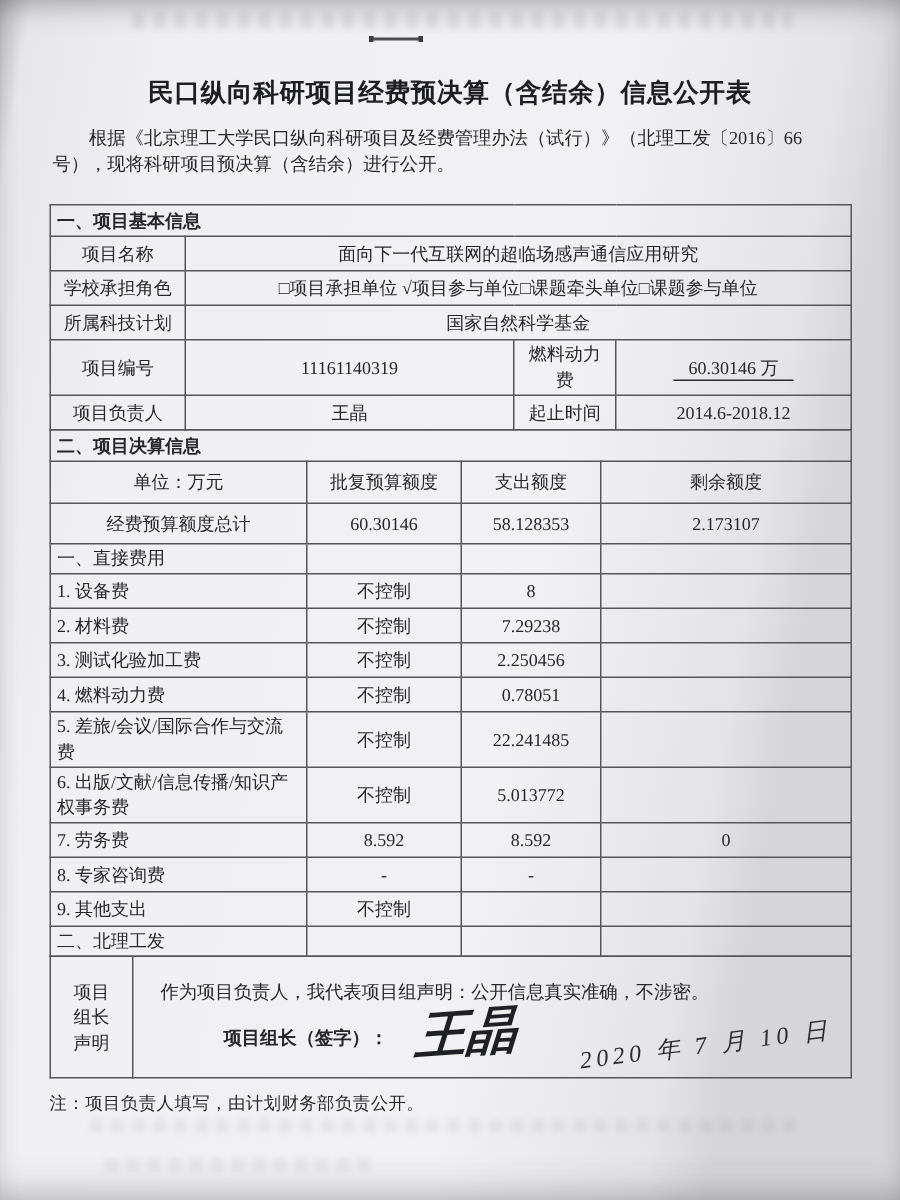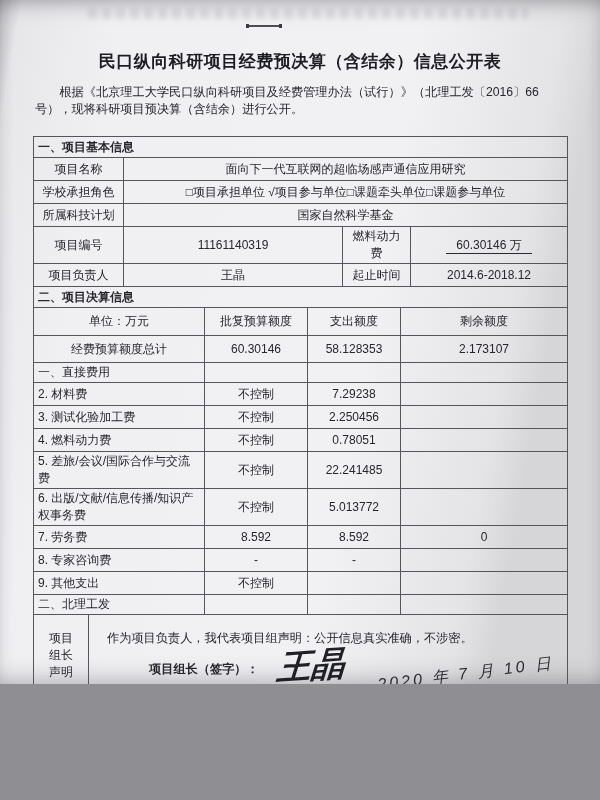--- a/index.html
+++ b/index.html
@@ -1,21 +1,21 @@
 <!DOCTYPE html>
 <html><head>
 <meta charset="utf-8">
 <style>
   html,body { margin:0; padding:0; background:#8e8e93; }
   .photo {
-    position:relative; width:600px; height:684px; overflow:hidden;
+    position:relative; width:600px; height:800px; overflow:hidden;
     background:
       linear-gradient(100deg, #b9b9bd 0px, #c9c9cc 6px, #e7e7ea 22px, #f0f0f3 120px, #f1f1f4 420px, #e4e4e6 560px, #d6d6d8 600px);
     box-shadow: inset 0 14px 22px -14px rgba(60,60,65,.55), inset 0 -16px 26px -16px rgba(60,60,65,.45);
-    font-family:Liberation Sans, sans-serif;
+    font-family:Liberation Serif, serif;
     color:#26262c;
   }
   .ghost { position:absolute; opacity:.12; filter:blur(2px); background:repeating-linear-gradient(90deg,#5a5a66 0 9px,transparent 9px 14px); }
   .ghost-top { left:88px; top:8px; width:440px; height:11px; }
   .ghost-b1 { left:60px; top:746px; width:470px; height:9px; opacity:.08; }
   .ghost-b2 { left:70px; top:772px; width:180px; height:9px; opacity:.08; }
   .top-mark { position:absolute; left:247px; top:25px; width:34px; height:2px; background:#4c4c52; }
   .top-mark:before,.top-mark:after { content:""; position:absolute; top:-1px; width:3px; height:4px; background:#3a3a40; }
   .top-mark:before { left:-1px; } .top-mark:after { right:-1px; }
 
@@ -114,20 +114,26 @@
       <tr>
         <td class="c h24">经费预算额度总计</td>
         <td class="c">60.30146</td>
         <td class="c">58.128353</td>
         <td class="c">2.173107</td>
       </tr>
       <tr>
         <td class="l h16">一、直接费用</td>
         <td class="c"></td>
         <td class="c"></td>
+        <td class="c"></td>
+      </tr>
+      <tr>
+        <td class="l h20">1. 设备费</td>
+        <td class="c">不控制</td>
+        <td class="c">8</td>
         <td class="c"></td>
       </tr>
       <tr>
         <td class="l h20">2. 材料费</td>
         <td class="c">不控制</td>
         <td class="c">7.29238</td>
         <td class="c"></td>
       </tr>
       <tr>
         <td class="l h20">3. 测试化验加工费</td>

